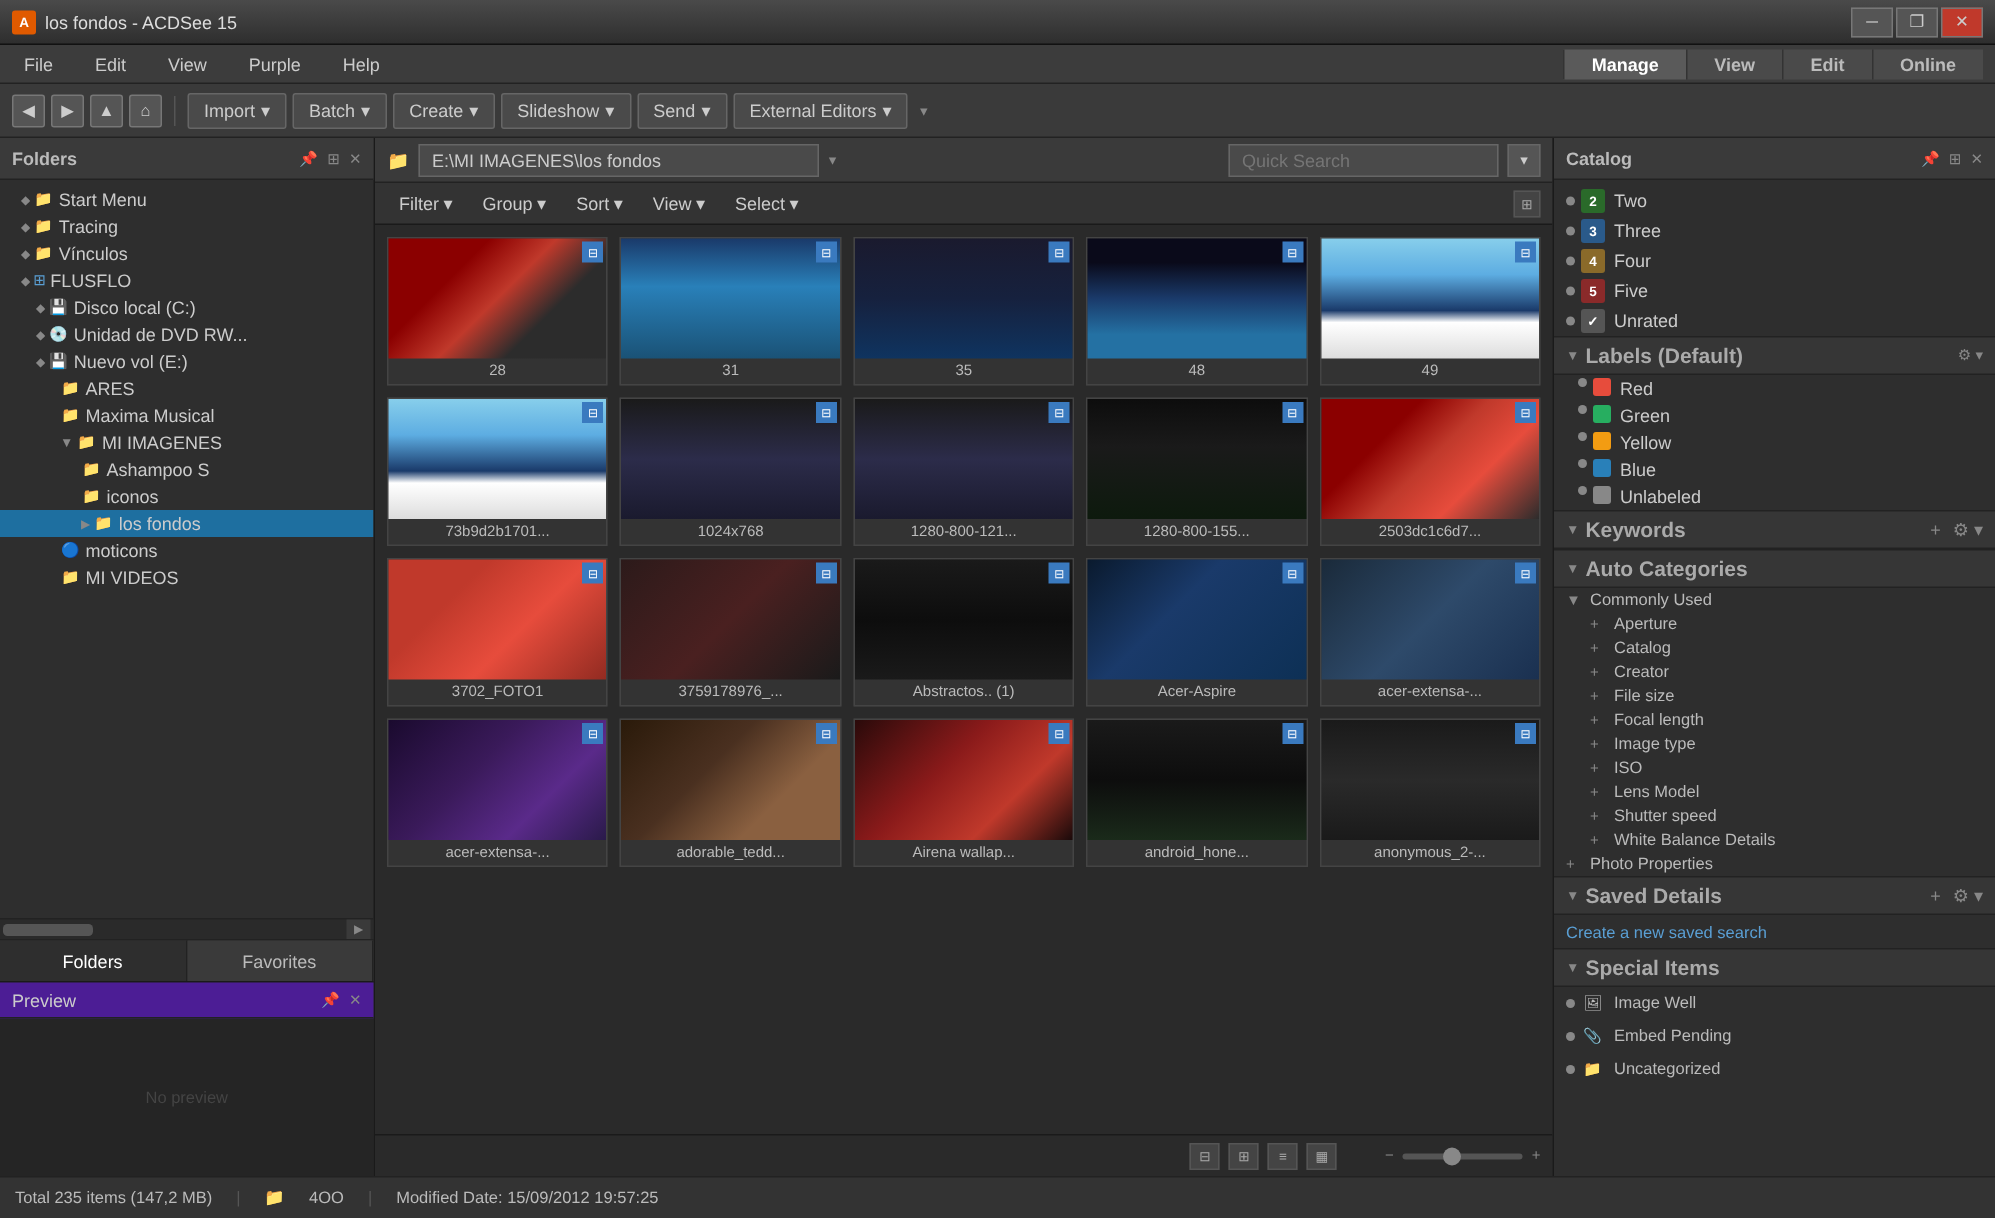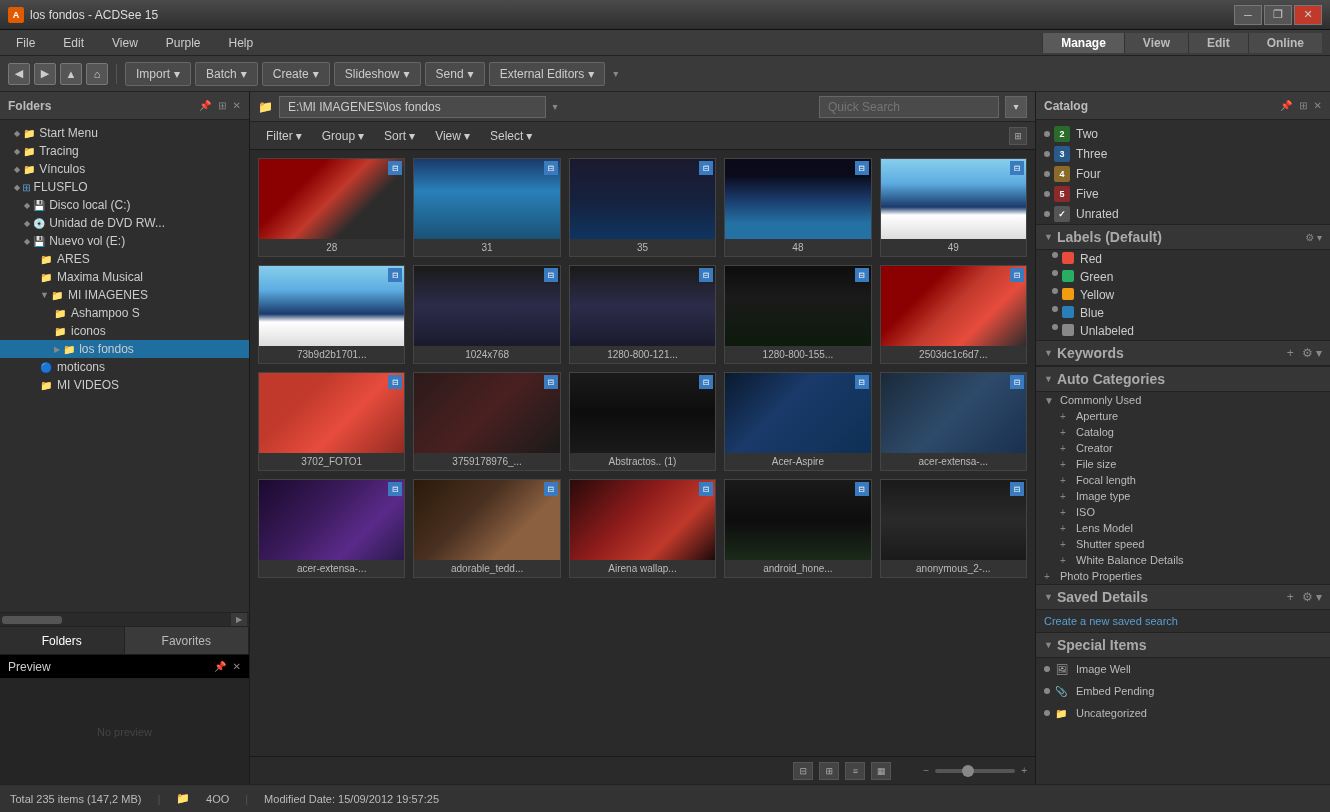--- a/index.html
+++ b/index.html
@@ -39,21 +39,21 @@
     .tree-item { display: flex; align-items: center; padding: 2px 4px; cursor: pointer; white-space: nowrap; }
     .tree-item.selected { background: #1e6fa0; }
     .tree-indent { display: inline-block; }
     .tree-icon { width: 14px; height: 14px; margin-right: 3px; display: inline-flex; align-items: center; justify-content: center; font-size: 10px; }
     .folder-icon { color: #e8a020; }
     .pin-icon { color: #888; font-size: 8px; margin-right: 2px; }
     #panel-tabs { height: 28px; display: flex; border-top: 1px solid #222; }
     .panel-tab { flex: 1; display: flex; align-items: center; justify-content: center; background: #3a3a3a; color: #bbb; cursor: pointer; font-size: 12px; border-right: 1px solid #222; }
     .panel-tab.active { background: #2e2e2e; color: #fff; }
     #preview-panel { height: 130px; background: #252525; border-top: 1px solid #1a1a1a; display: flex; flex-direction: column; }
-    #preview-header { height: 24px; background: #000000; display: flex; align-items: center; padding: 0 8px; justify-content: space-between; border-bottom: 1px solid #222; }
+    #preview-header { height: 24px; background: #4c1d95; display: flex; align-items: center; padding: 0 8px; justify-content: space-between; border-bottom: 1px solid #222; }
     #preview-content { flex: 1; display: flex; align-items: center; justify-content: center; color: #555; }
 
     
     #center-panel { flex: 1; background: #2a2a2a; display: flex; flex-direction: column; }
     #path-bar { height: 30px; background: #3a3a3a; display: flex; align-items: center; padding: 0 8px; gap: 6px; border-bottom: 1px solid #222; }
     #path-icon { color: #e8a020; font-size: 12px; }
     #path-input { flex: 1; background: #4a4a4a; border: 1px solid #666; color: #ccc; padding: 3px 8px; font-size: 12px; height: 22px; }
     #path-arrow { color: #888; font-size: 10px; }
     #search-input { width: 180px; background: #4a4a4a; border: 1px solid #666; color: #ccc; padding: 3px 8px; font-size: 12px; height: 22px; }
     #search-icon-btn { width: 22px; height: 22px; background: #555; border: 1px solid #666; color: #ccc; display: flex; align-items: center; justify-content: center; font-size: 10px; cursor: pointer; }

